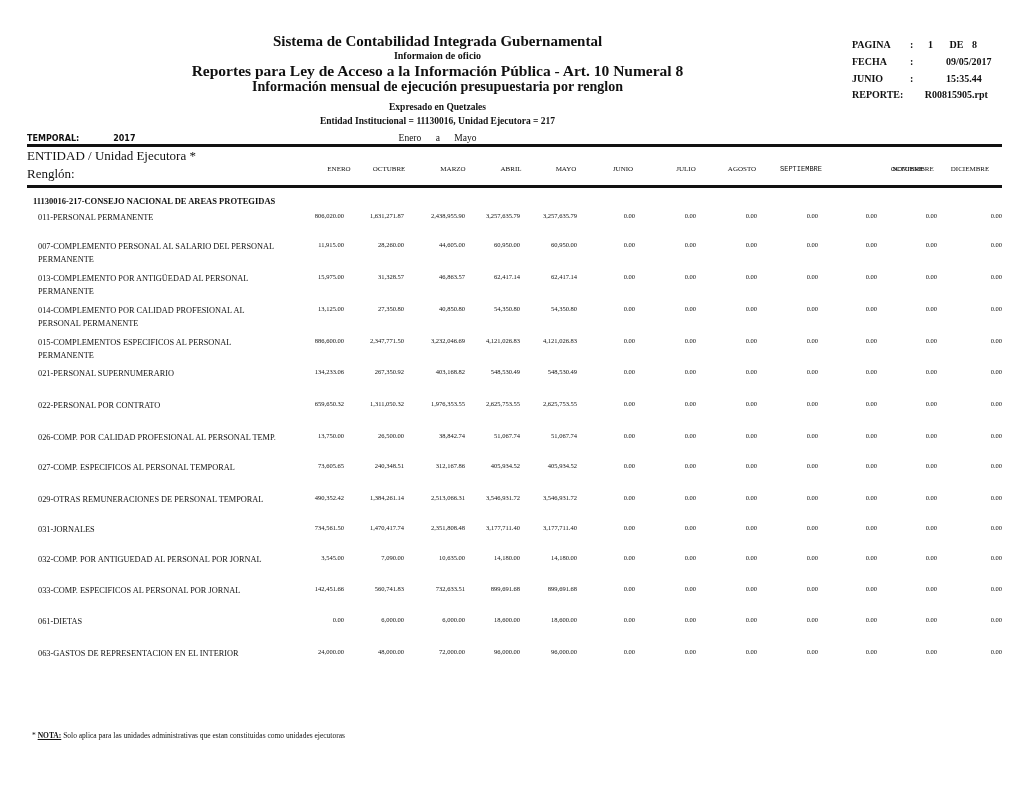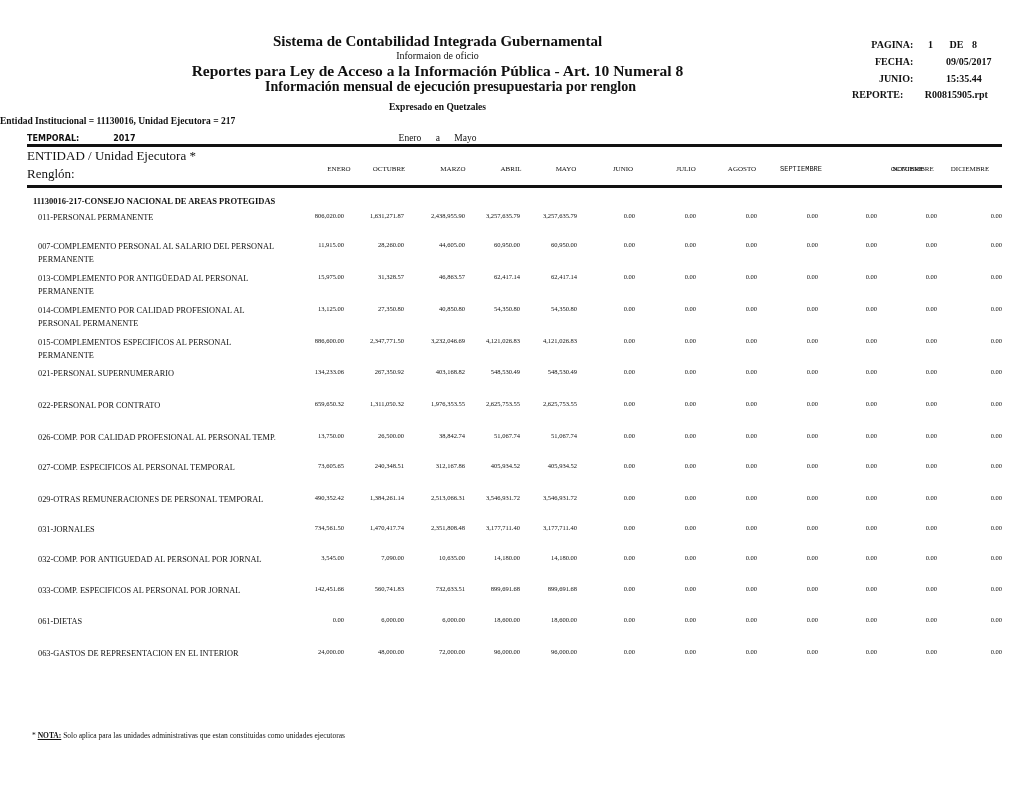--- a/index.html
+++ b/index.html
@@ -1,28 +1,28 @@
 <!DOCTYPE html>
 <html><head>
 <meta charset="utf-8">
 <style>
   html, body { margin: 0; padding: 0; background: #ffffff; }
   body { width: 1024px; height: 791px; position: relative; overflow: hidden;
          font-family: "Liberation Serif", "DejaVu Serif", serif; color: #111; }
   .abs { position: absolute; }
   .title1 { top: 33px; font-size: 15px; font-weight: bold; left: 0; width: 875px; }
-  .title2 { top: 50px; font-size: 10px; font-weight: normal; left: 0; width: 875px; }
+  .title2 { top: 50px; font-size: 10px; font-weight: bold; left: 0; width: 875px; }
   .title3 { top: 62px; font-size: 15.5px; font-weight: bold; left: 0; width: 875px; }
-  .title4 { top: 79px; font-size: 14px; font-weight: bold; left: 0; width: 875px; padding-left: 13px; }
+  .title4 { top: 79px; font-size: 14px; font-weight: bold; left: 0; width: 875px; }
   .title5 { top: 102px; font-size: 9.5px; font-weight: bold; left: 0; width: 875px; }
   .title6 { top: 116px; font-size: 9.5px; font-weight: bold; left: 0; width: 875px; }
   .period { top: 133px; left: 0; width: 875px; text-align:center; font-size: 9.5px; }
   .period span { display:inline-block; margin: 0 6px; }
   .meta { left: 852px; font-size: 10px; font-weight: bold; }
-  .meta .k { display:inline-block; width: 58px; text-align: right; }
+  .meta .k { display:inline-block; width: 58px; }
   .meta .c { display:inline-block; width: 14px; }
   .ejercicio { top: 134px; left: 27px; font-family: "DejaVu Sans", sans-serif; font-size: 8px; font-weight: bold; }
   .ejercicio .v { margin-left: 34px; }
   .rule-thick { left: 27px; width: 975px; height: 3px; background: #111; }
   .entidad-head { top: 148px; left: 27px; font-size: 13px; }
   .renglon-head { top: 166px; left: 27px; font-size: 13px; }
   .months { top: 165px; left: 0; width: 1024px; height: 12px; }
   .months span { position:absolute; font-size: 7px; font-family: "Liberation Serif", serif; white-space:nowrap; transform: translateX(-50%); }
   .entity-row { top: 196px; left: 33px; font-size: 8.5px; font-weight: bold; }
   .row { position:absolute; left: 0; width: 1024px; }
@@ -32,21 +32,21 @@
   .footnote u { font-weight: bold; }
 </style>
 </head>
 <body>
 
 <div class="abs title1" style="text-align:center">Sistema de Contabilidad Integrada Gubernamental</div>
 <div class="abs title2" style="text-align:center">Informaion de oficio</div>
 <div class="abs title3" style="text-align:center">Reportes para Ley de Acceso a la Información Pública - Art. 10 Numeral 8</div>
 <div class="abs title4" style="text-align:center">Información mensual de ejecución presupuestaria por renglon</div>
 <div class="abs title5" style="text-align:center">Expresado en Quetzales</div>
-<div class="abs title6" style="text-align:left">Entidad Institucional = 11130016, Unidad Ejecutora = 217</div>
+<div class="abs title6" style="text-align:center">Entidad Institucional = 11130016, Unidad Ejecutora = 217</div>
 <div class="abs period">
   <span>Enero</span>
   <span>a</span>
   <span>Mayo</span>
 </div>
 
 <div class="abs meta" style="top:39px">
   <span class="k">PAGINA</span><span class="c">:</span><span style="margin-left:4px">1</span>
   <span style="margin-left:14px">DE</span>
   <span style="margin-left:6px">8</span>

